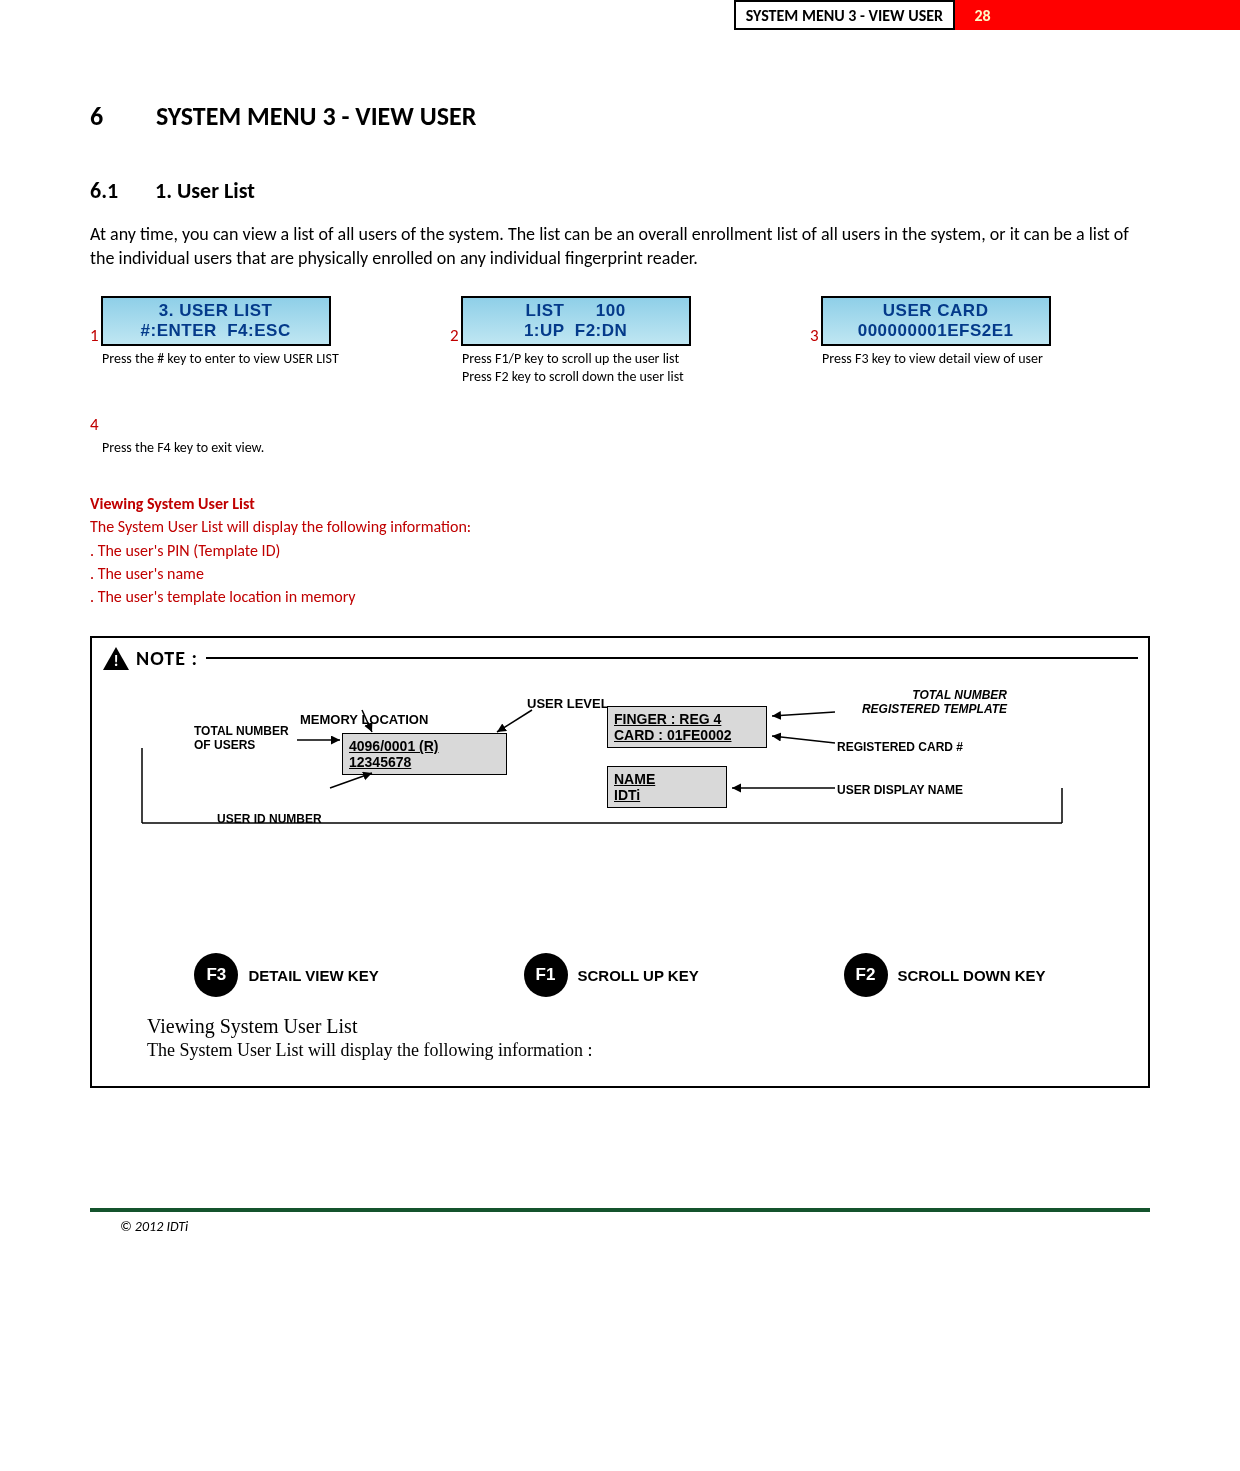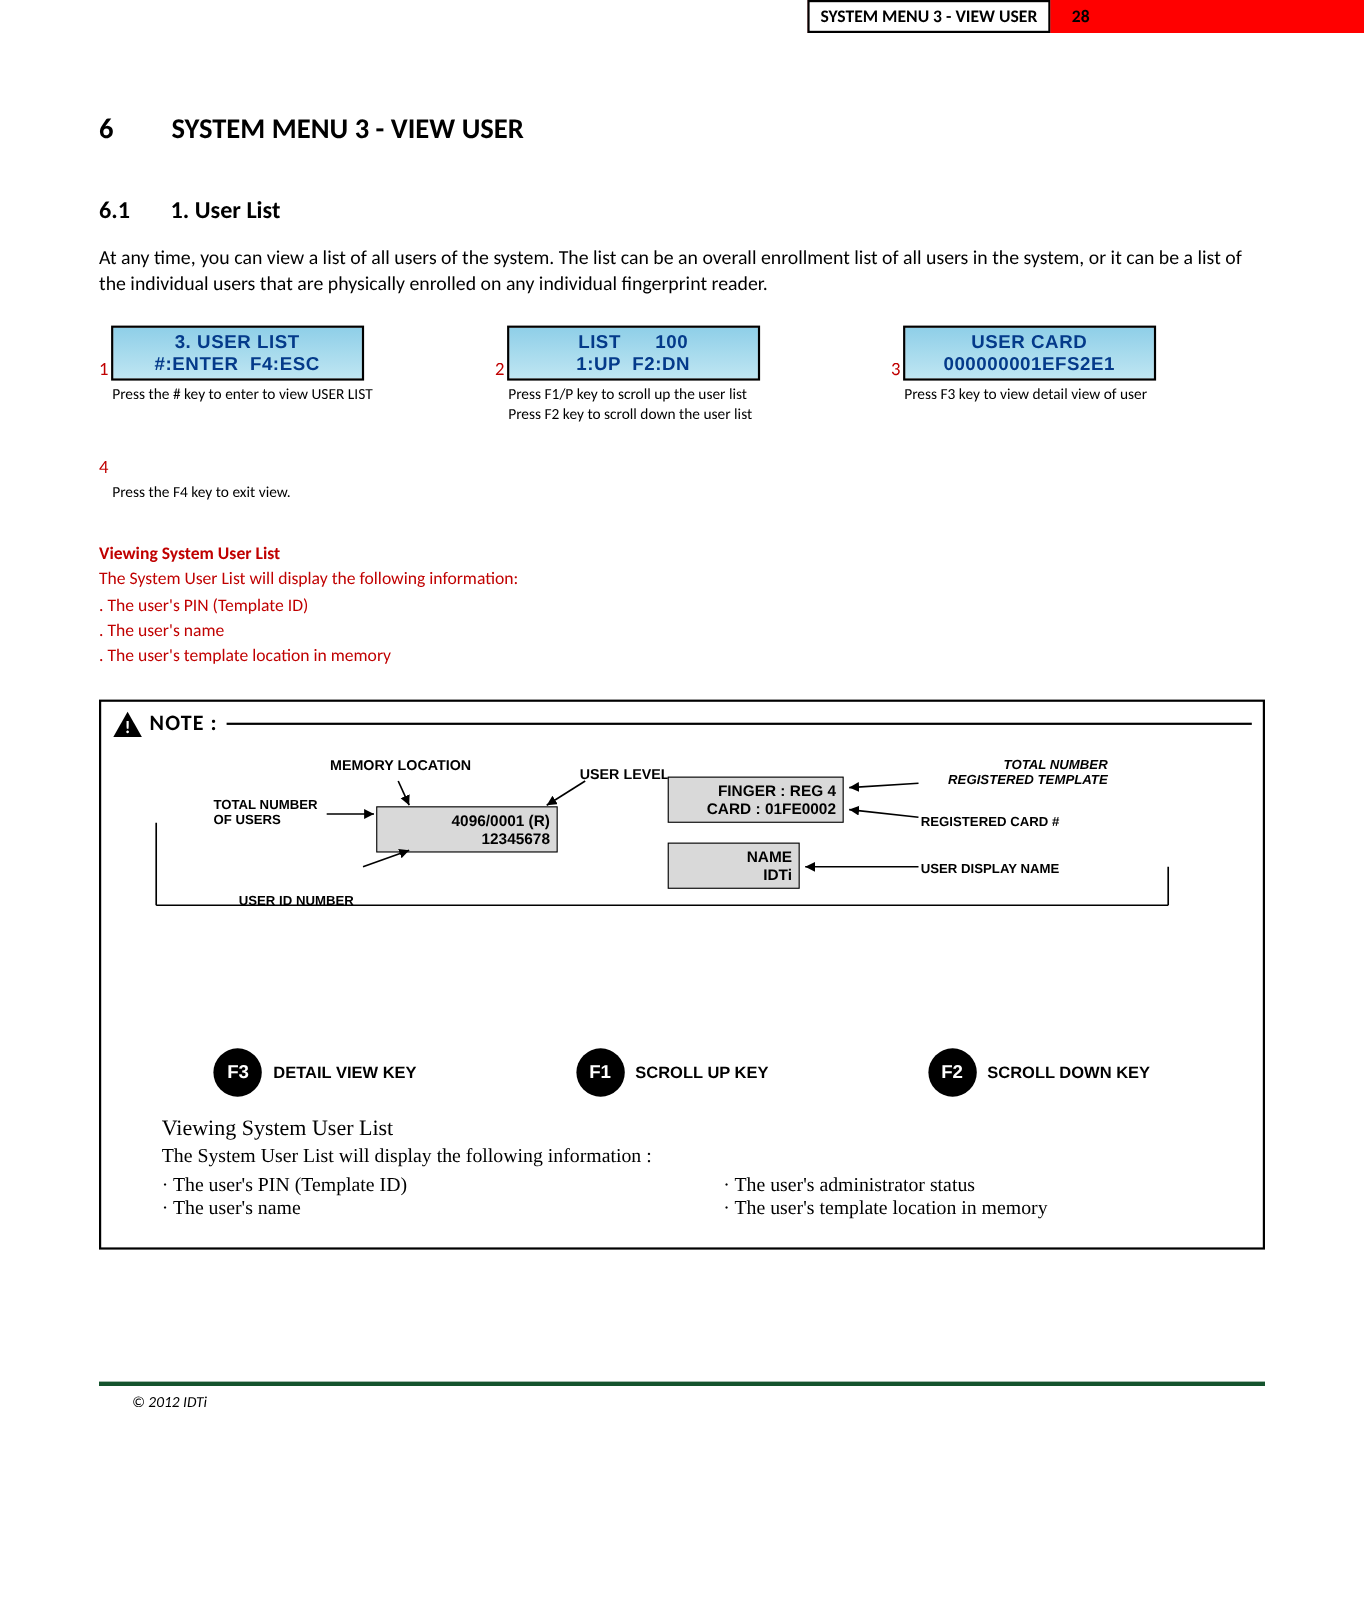--- a/index.html
+++ b/index.html
@@ -34,21 +34,21 @@
     font-weight: bold;
     font-size: 16px;
     padding: 2px 10px;
     display: flex;
     align-items: center;
     white-space: nowrap;
   }
   .topbar-page-box {
     width: 55px;
     background: #ff0000;
-    color: #000000;
+    color: #fef9c3;
     font-weight: bold;
     font-size: 16px;
     display: flex;
     align-items: center;
     justify-content: center;
   }
   .page-body {
     padding: 50px 90px 0 90px;
   }
   .h1 {
@@ -148,22 +148,23 @@
   }
   .lbl { position: absolute; font-size: 13px; font-weight: bold; font-family: Arial, sans-serif; white-space: nowrap; }
   .smalllbl { font-size: 12px; }
   .graybox {
     position: absolute;
     border: 1px solid #000;
     background: #d9d9d9;
     font-family: Arial, sans-serif;
     font-weight: bold;
     font-size: 14px;
-    text-align: right;
+    text-align: left;
     padding: 4px 6px;
+    text-decoration: underline;
   }
   .arrow-svg { position:absolute; }
   .fkeys {
     display: flex;
     justify-content: space-around;
     margin-top: 15px;
     padding: 0 30px;
   }
   .fkey { display:flex; align-items:center; gap:10px; }
   .fcircle {
@@ -278,21 +279,21 @@
             <polygon points="14,1 27,24 1,24" fill="#000"></polygon>
             <text x="14" y="20" text-anchor="middle" font-size="16" font-weight="bold" fill="#fff">!</text>
           </svg>
       </span>
       <span class="note-label">NOTE :</span>
       <div class="note-line"></div>
     </div>
 
     <div class="diagram">
 
-      <div class="lbl" style="left:188px; top:0;">MEMORY LOCATION</div>
+      <div class="lbl" style="left:188px; top:24px;">MEMORY LOCATION</div>
       <div class="lbl" style="left:395px; top:8px;margin-left:20px;">USER LEVEL</div>
       <div class="lbl smalllbl" style="left:725px; top:0px; width:170px; white-space:normal; text-align:right;font-style:italic;">TOTAL NUMBER REGISTERED TEMPLATE</div>
       <div class="lbl smalllbl" style="left:82px; top:36px; width:110px; white-space:normal;">TOTAL NUMBER OF USERS</div>
       <div class="lbl smalllbl" style="left:725px; top:52px;">REGISTERED CARD #</div>
       <div class="lbl smalllbl" style="left:725px; top:95px;">USER DISPLAY NAME</div>
       <div class="lbl smalllbl" style="left:105px; top:96px;margin-top:28px;">USER ID NUMBER</div>
 
       <div class="graybox" style="left:230px; top:45px; width:165px;">
         <div>4096/0001    (R)</div>
         <div>12345678</div>
@@ -344,28 +345,18 @@
       </div>
       <div class="fkey">
         <div class="fcircle">F2</div>
         <div class="fkey-label">SCROLL DOWN KEY</div>
       </div>
     </div>
 
     <div class="diagram-text">
       <div class="dt-head">Viewing System User List</div>
       <div>The System User List will display the following information :</div>
-      <div class="dt-cols">
-        <div class="dt-col">
-          <div>The user's PIN (Template ID)</div>
-          <div>The user's name</div>
-        </div>
-        <div class="dt-col">
-          <div>The user's administrator status</div>
-          <div>The user's template location in memory</div>
-        </div>
-      </div>
     </div>
   </div>
 
 </div>
 
 <div class="footer">© 2012 IDTi</div>
 
 </body></html>

